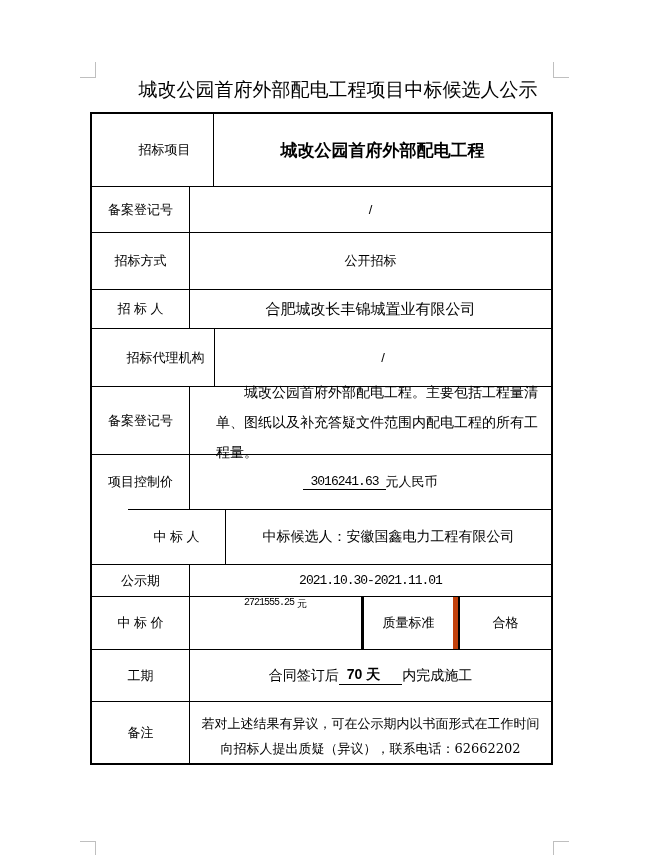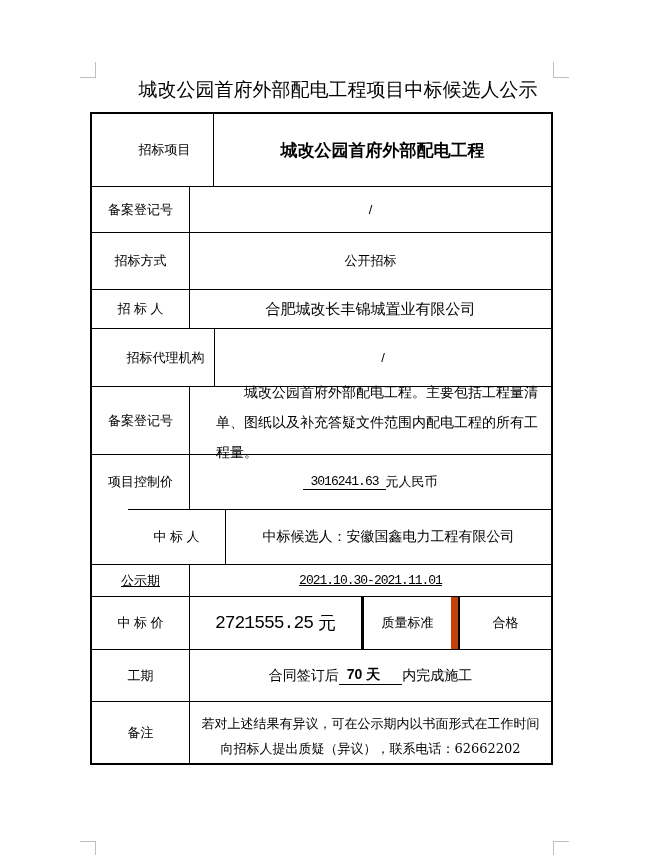--- a/index.html
+++ b/index.html
@@ -28,21 +28,21 @@
     position:absolute;left:90px;top:112px;
     width:463px;height:653px;
     border:2px solid #000;
     box-sizing:border-box;
     display:flex;flex-direction:column;
   }
   .row{display:flex;box-sizing:border-box;border-top:1px solid #000;}
   .row:first-child{border-top:none;}
   .r1{height:72px;padding-left:24px;}  .r2{height:46px;}  .r3{height:57px;}
   .r4{height:39px;}  .r5{height:58px;padding-left:25px;}  .r6{height:68px;}
-  .r7{height:55px;}  .r8{height:55px;margin-left:36px;}  .r9{height:32px;text-decoration:underline;}
+  .r7{height:55px;}  .r8{height:55px;margin-left:36px;}  .r9{height:32px;}
   .r10{height:53px;} .r11{height:52px;} .r12{height:62px;}
   .lc{
     width:98px;flex:0 0 98px;border-right:1px solid #000;
     display:flex;align-items:center;justify-content:center;
     font-size:13px;text-align:center;box-sizing:border-box;white-space:pre;
   }
   .vc{
     flex:1;display:flex;align-items:center;justify-content:center;
     font-size:13px;text-align:center;box-sizing:border-box;
   }
@@ -55,22 +55,22 @@
   }
   .v-remarks{
     display:block;text-align:center;font-size:13px;line-height:25px;
     padding:6px 6px 0 6px;
     font-family:"DejaVu Serif",serif;
   }
   .num{font-family:"Liberation Mono",monospace;letter-spacing:-1px;}
   .u{border-bottom:1px solid #000;padding:0 7px;}
   .u-days{border-bottom:1px solid #000;padding:0 22px 0 8px;font-weight:bold;}
   
-  .c-price{flex:0 0 172px;border-right:1px solid #000;display:flex;align-items:center;justify-content:center;box-sizing:border-box;font-size:18px;}
-  .c-qlabel{flex:0 0 96px;border-left:2px solid #000;border-right:7px solid #c2410c;display:flex;align-items:center;justify-content:center;box-sizing:border-box;font-size:13px;}
+  .c-price{flex:0 0 172px;border-right:1px solid #000;display:flex;align-items:flex-start;justify-content:center;box-sizing:border-box;font-size:10px;}
+  .c-qlabel{flex:0 0 96px;border-left:2px solid #000;border-right:5px solid #c2410c;display:flex;align-items:center;justify-content:center;box-sizing:border-box;font-size:13px;}
   .c-qvalue{flex:1;border-left:2px solid #000;display:flex;align-items:center;justify-content:center;box-sizing:border-box;font-size:13px;}
 </style>
 </head>
 <body>
 
 <div class="crop crop-tl"></div>
 <div class="crop crop-tr"></div>
 <div class="crop crop-bl"></div>
 <div class="crop crop-br"></div>
 

